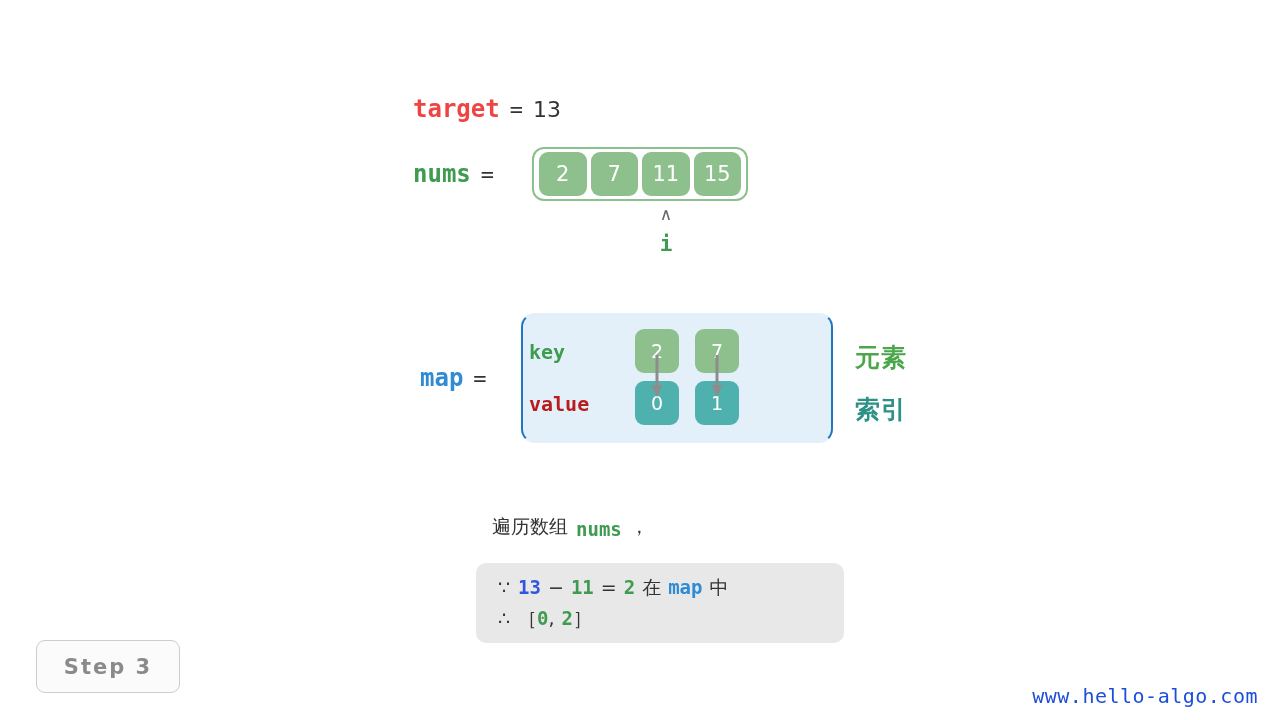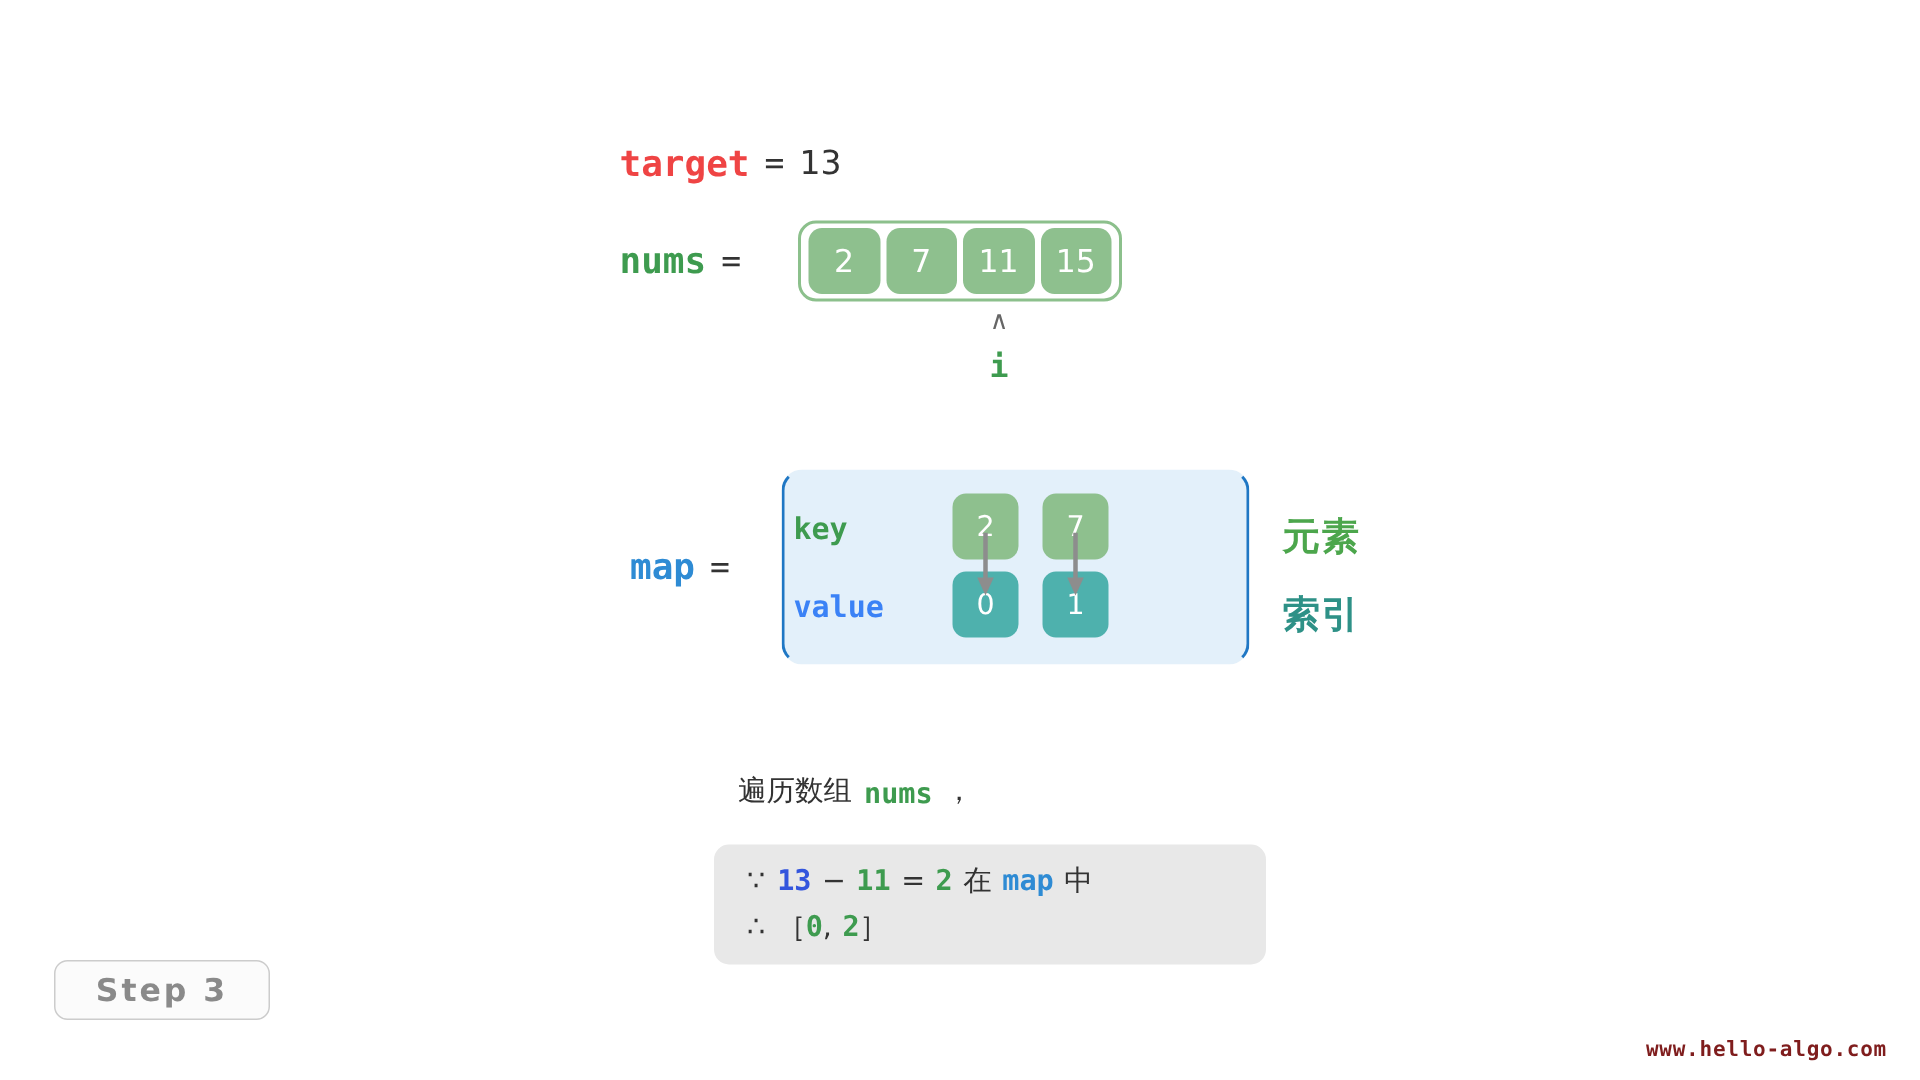--- a/index.html
+++ b/index.html
@@ -171,21 +171,21 @@
     font-weight: bold;
   }
   #map-label-key {
     left: 529px;
     top: 340px;
     color: #3e9b4f;
   }
   #map-label-value {
     left: 529px;
     top: 392px;
-    color: #3b82f6;
+    color: #b91c1c;
   }
 
   .kv-cell {
     position: absolute;
     width: 44px;
     height: 44px;
     border-radius: 9px;
     color: #ffffff;
     font-family: "DejaVu Sans", "Liberation Sans", sans-serif;
     font-size: 19px;
@@ -272,45 +272,44 @@
   .tok-green { color: #3e9b4f; }
   .tok-mapblue { color: #2e8bd4; }
   .sp { display: inline-block; width: 7px; }
 
   
   #step-badge {
     position: absolute;
     left: 36px;
     top: 640px;
     width: 144px;
-    height: 40px;
+    height: 53px;
     border: 1px solid #cccccc;
     border-radius: 9px;
     background: #fbfbfb;
     display: flex;
     align-items: center;
     justify-content: center;
     font-family: "DejaVu Sans", "Liberation Sans", sans-serif;
     font-size: 21px;
     font-weight: bold;
     color: #8a8a8a;
     letter-spacing: 2px;
     box-sizing: border-box;
   }
 
   
   #watermark {
     position: absolute;
     right: 22px;
     bottom: 12px;
     font-family: "DejaVu Sans Mono", "Liberation Mono", monospace;
-    font-size: 14px;
-    color: #7f1d1d;
+    font-size: 20px;
+    color: #1d4ed8;
     letter-spacing: 0.5px;
-    font-weight: bold;
   }
 </style>
 </head>
 <body>
 
 <div class="canvas">
 
   <div id="target-row" class="mono">
     <span class="varname">target</span>
     <span class="eq">=</span>

